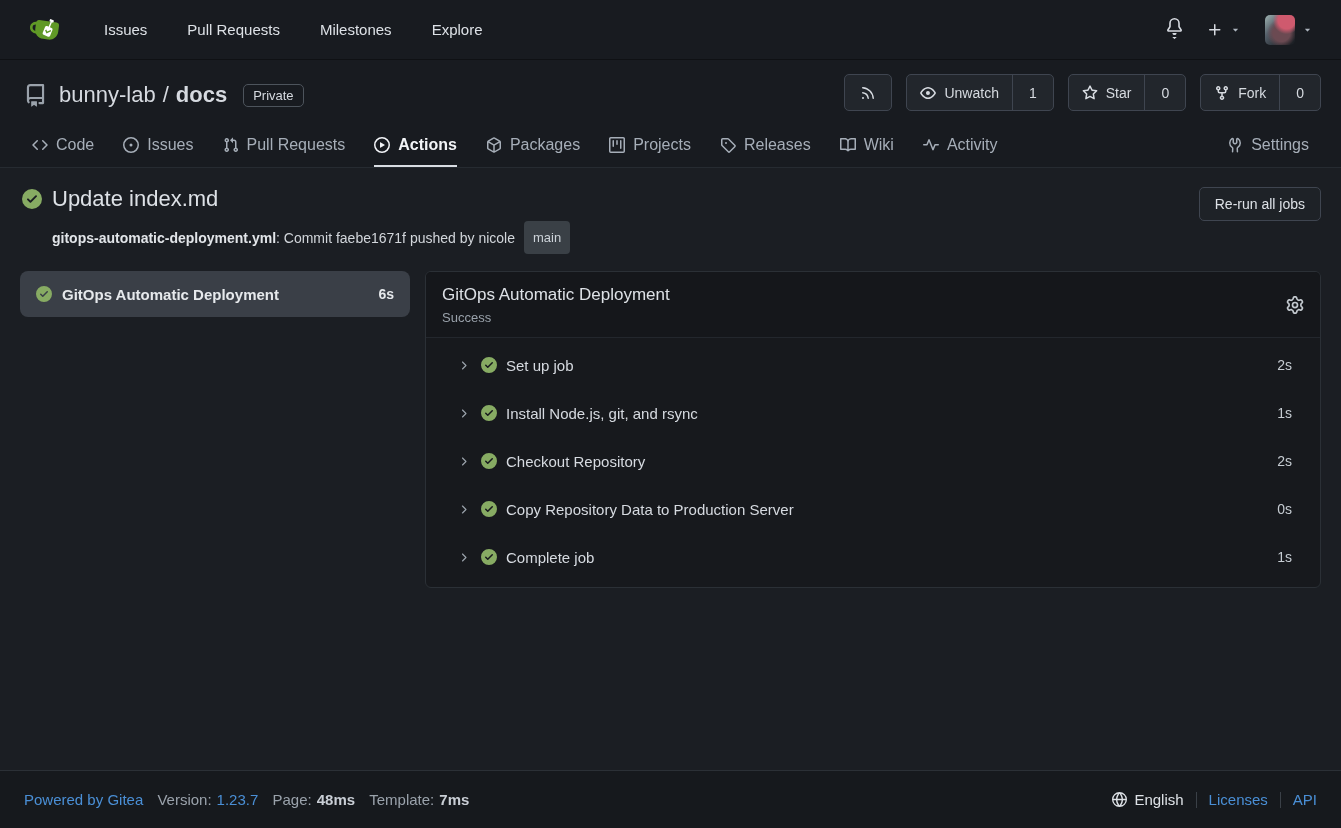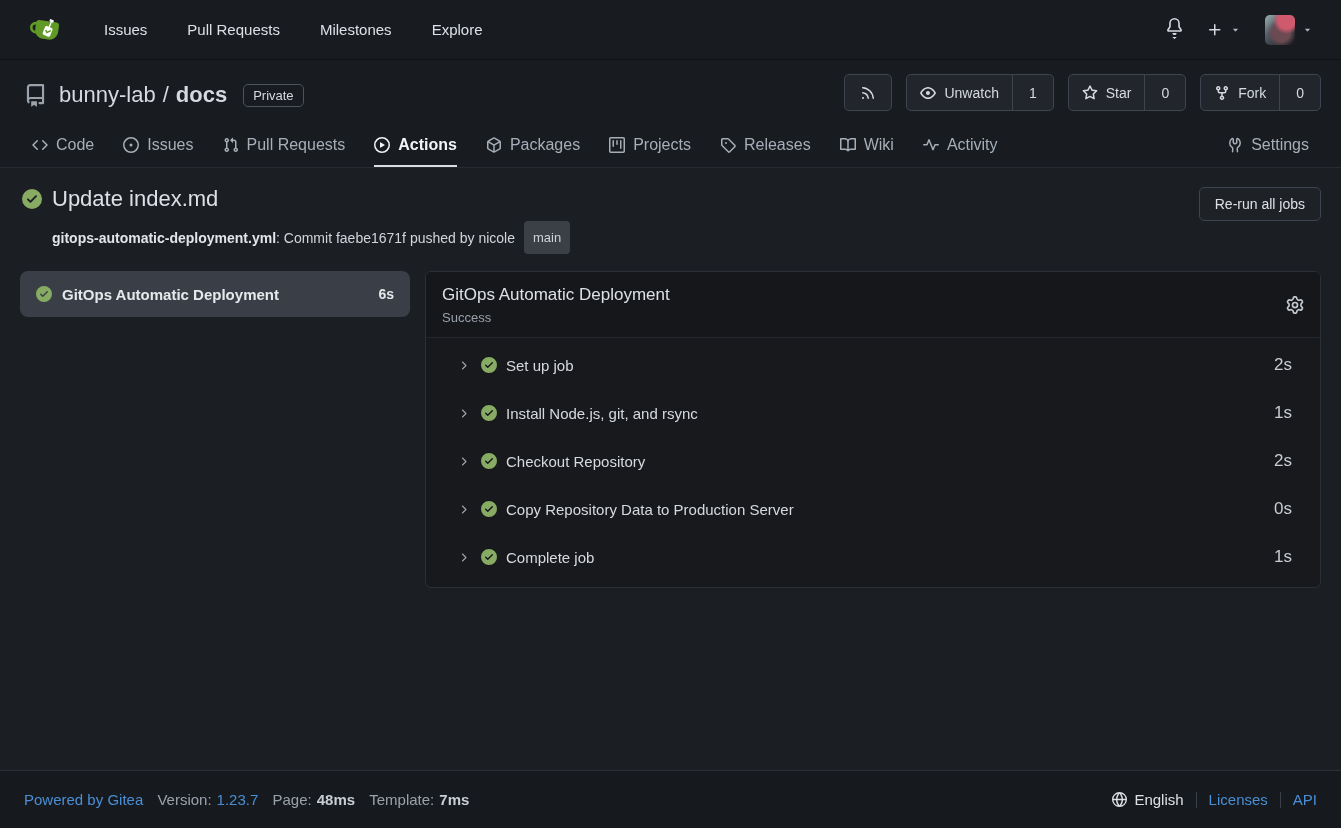--- a/index.html
+++ b/index.html
@@ -81,21 +81,21 @@
 
   .job-panel { flex:1; border:1px solid #2b3036; border-radius:6px; background:#17191d; overflow:hidden; }
   .panel-header { background:#15171b; border-bottom:1px solid #23272d; padding:13px 16px 12px; position:relative; }
   .panel-title { font-size:17px; color:#dde1e6; }
   .panel-status { font-size:13px; color:#99a1aa; margin-top:5px; }
   .gear-btn { position:absolute; right:16px; top:50%; transform:translateY(-50%); color:#c3c9cf; cursor:pointer; background:none; border:none; padding:0; }
   .steps { padding:3px 0 6px; }
   .step-row { height:48px; display:flex; align-items:center; padding:0 28px 0 31px; cursor:pointer; }
   .step-chevron { color:#9aa2ab; margin-right:11px; }
   .step-name { font-size:15px; color:#d6dae0; margin-left:9px; }
-  .step-duration { margin-left:auto; font-size:17px; color:#c6ccd2; }
+  .step-duration { margin-left:auto; font-size:14px; color:#c6ccd2; }
   .check { color:#87ab63; }
 
   
   .footer {
     position:absolute; left:0; right:0; bottom:0; height:58px;
     background:#16191d; border-top:1px solid #2b3036;
     display:flex; align-items:center; padding:0 24px; font-size:15px; color:#9aa2ab;
   }
   .footer-left { display:flex; align-items:center; gap:5px; white-space:pre; }
   .footer a, .link-blue { color:#4a8fd6; text-decoration:none; cursor:pointer; }

